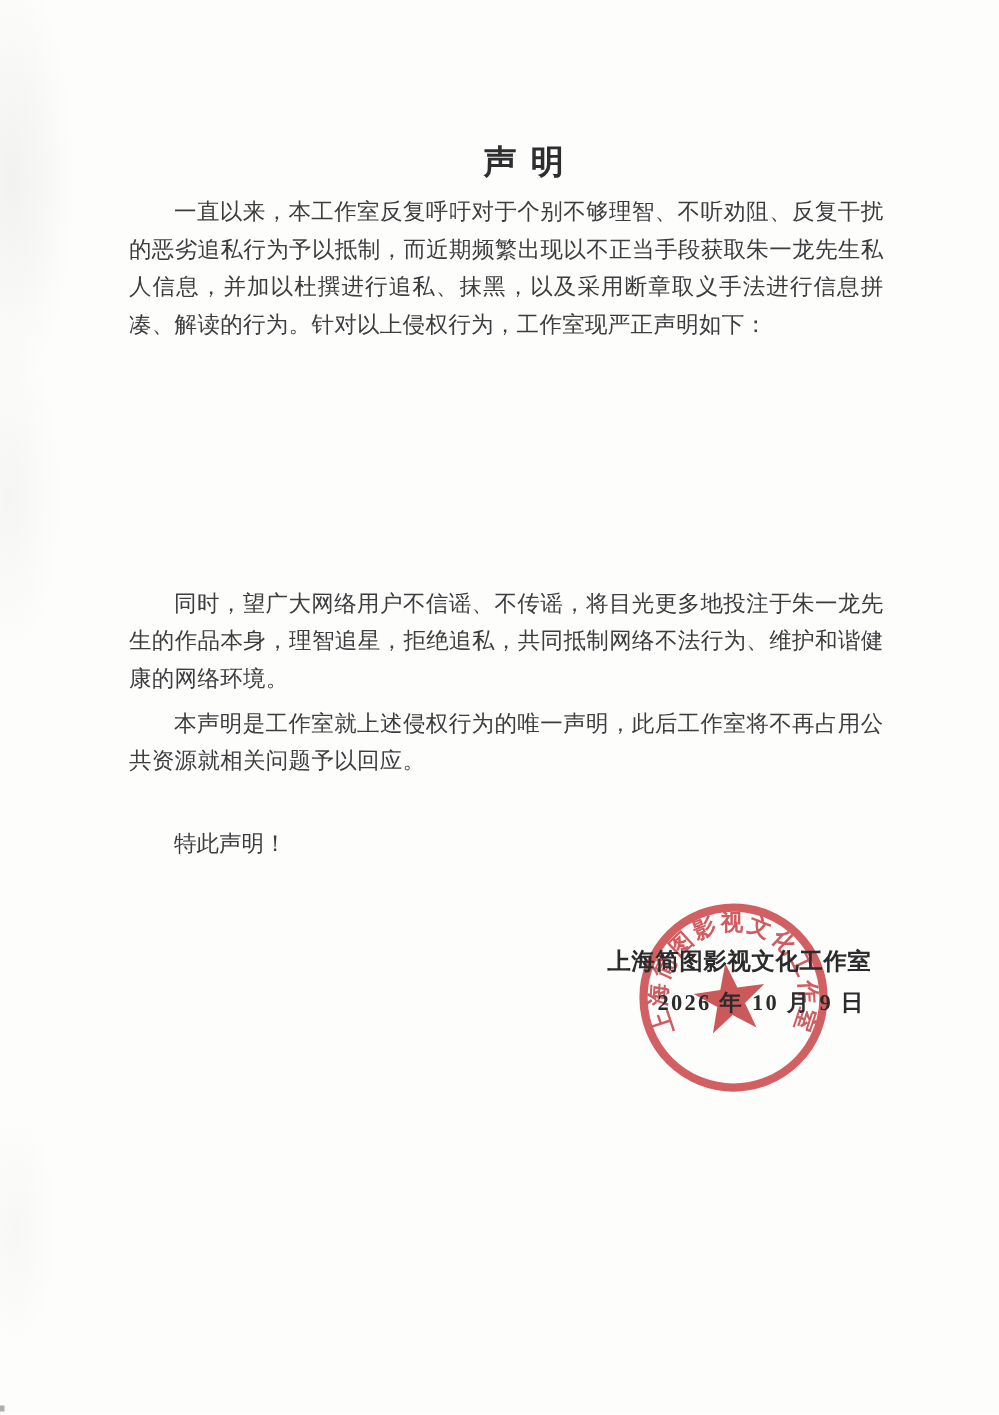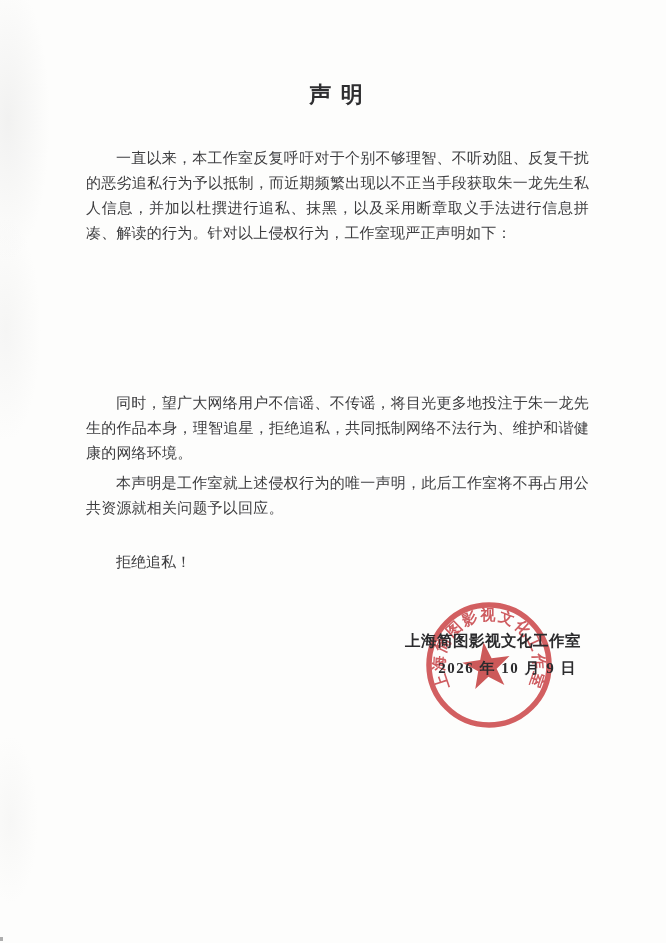--- a/index.html
+++ b/index.html
@@ -21,40 +21,40 @@
       radial-gradient(60px 200px at 8px 120px, rgba(190,190,190,0.18), rgba(190,190,190,0) 70%),
       radial-gradient(50px 160px at 6px 330px, rgba(200,200,200,0.14), rgba(200,200,200,0) 70%),
       radial-gradient(40px 120px at 10px 820px, rgba(205,205,205,0.12), rgba(205,205,205,0) 70%),
       #fdfdfc;
   }
   .title {
     position: absolute;
     top: 80px;
     left: 86px;
     width: 502px;
-    margin: 0;
+    margin: 13px;
     text-align: center;
     font-size: 22px;
     font-weight: bold;
     color: #2e2e30;
     letter-spacing: 2px;
   }
   .para {
     position: absolute;
     left: 86px;
     width: 503px;
     margin: 0;
     font-size: 15px;
     line-height: 25px;
     color: #3d3d3f;
     text-align: justify;
     text-indent: 2em;
     letter-spacing: 0.2px;
   }
-  .p1 { top: 146px; }
+  .p1 { top: 130px; }
   .p2 { top: 240px; }
   .p3 { top: 391px; }
   .p4 { top: 471px; }
   .closing {
     position: absolute;
     left: 86px;
     top: 553px;
     margin: 0;
     font-size: 15px;
     color: #3d3d3f;
@@ -102,21 +102,21 @@
 <body>
 
 <div class="page">
 
   <h1 class="title">声 明</h1>
 
   <p class="para p1">一直以来，本工作室反复呼吁对于个别不够理智、不听劝阻、反复干扰的恶劣追私行为予以抵制，而近期频繁出现以不正当手段获取朱一龙先生私人信息，并加以杜撰进行追私、抹黑，以及采用断章取义手法进行信息拼凑、解读的行为。针对以上侵权行为，工作室现严正声明如下：</p>
   <p class="para p3">同时，望广大网络用户不信谣、不传谣，将目光更多地投注于朱一龙先生的作品本身，理智追星，拒绝追私，共同抵制网络不法行为、维护和谐健康的网络环境。</p>
   <p class="para p4">本声明是工作室就上述侵权行为的唯一声明，此后工作室将不再占用公共资源就相关问题予以回应。</p>
 
-  <p class="closing">拒绝追私！</p>
+  <p class="closing">特此声明！</p>
 
   <div class="stamp">
     <svg width="134" height="134" viewBox="0 0 134 134">
       <circle cx="67" cy="67" r="60" fill="none" stroke="#cd4a4c" stroke-width="5.5"></circle>
       <g transform="translate(65,69) rotate(-8)">
         <path fill="#c64343" d="M 0,-25 L 5.76,-7.93 L 23.78,-7.73 L 9.32,3.03 L 14.69,20.23 L 0,9.8 L -14.69,20.23 L -9.32,3.03 L -23.78,-7.73 L -5.76,-7.93 Z"></path>
       </g>
       <defs>
         <path id="seal-arc" d="M 30.14 92.81 A 45 45 0 1 1 103.86 92.81" fill="none"></path>
       </defs>

